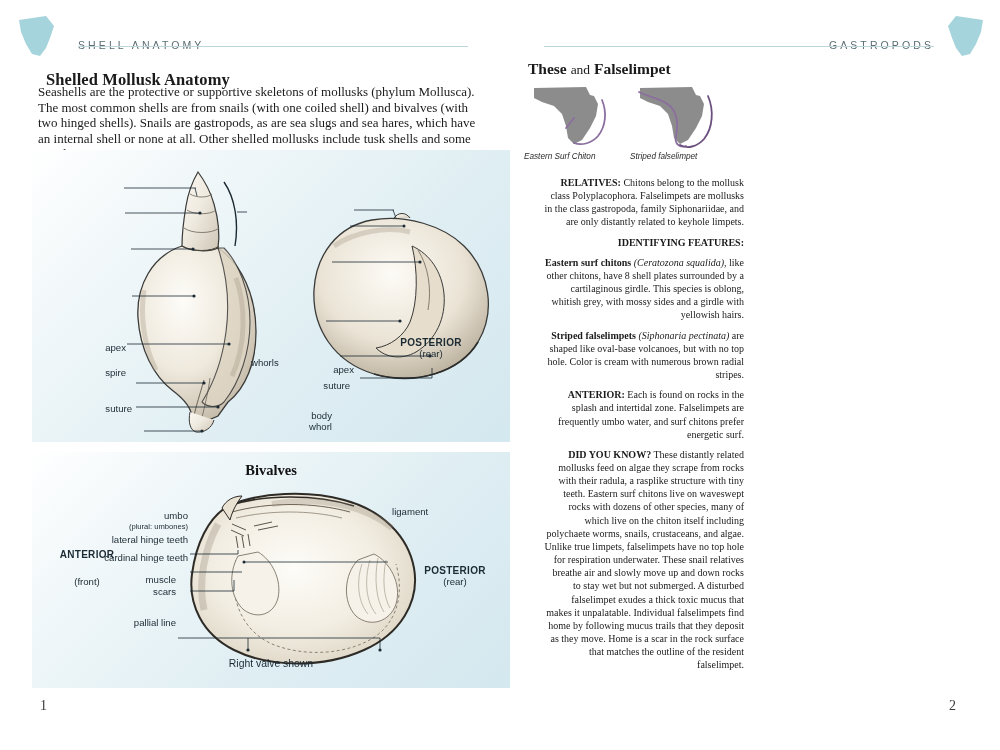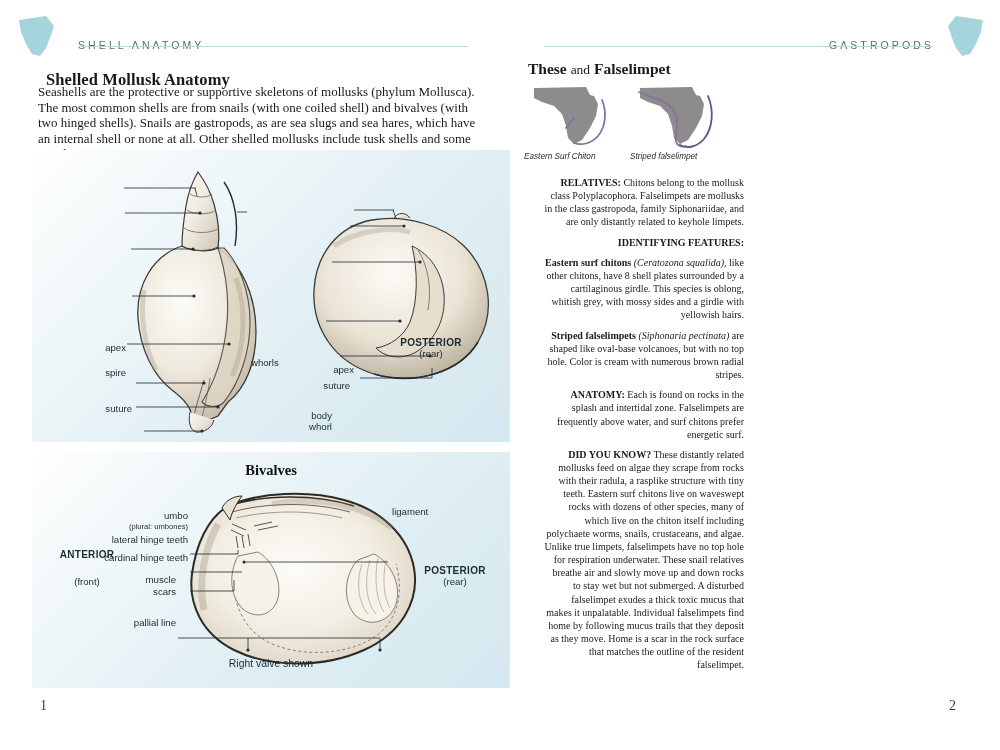--- a/index.html
+++ b/index.html
@@ -401,21 +401,21 @@
 
     <div class="body-col">
       <p><span class="hd">RELATIVES:</span><span> Chitons belong to the mollusk class Polyplacophora. Falselimpets are mollusks in the class gastropoda, family Siphonariidae, and are only distantly related to keyhole limpets.</span></p>
 
       <p><span class="hd">IDENTIFYING FEATURES:</span></p>
 
       <p><span class="hd">Eastern surf chitons</span> <i>(Ceratozona squalida)</i><span>, like other chitons, have 8 shell plates surrounded by a cartilaginous girdle. This species is oblong, whitish grey, with mossy sides and a girdle with yellowish hairs.</span></p>
 
       <p><span class="hd">Striped falselimpets</span> <i>(Siphonaria pectinata)</i><span> are shaped like oval-base volcanoes, but with no top hole. Color is cream with numerous brown radial stripes.</span></p>
 
-      <p><span class="hd">ANATOMY:</span><span> Each is found on rocks in the splash and intertidal zone. Falselimpets are frequently above water, and surf chitons prefer energetic surf.</span></p>
+      <p><span class="hd">ANTERIOR:</span><span> Each is found on rocks in the splash and intertidal zone. Falselimpets are frequently umbo water, and surf chitons prefer energetic surf.</span></p>
 
       <p><span class="hd">DID YOU KNOW?</span><span> These distantly related mollusks feed on algae they scrape from rocks with their radula, a rasplike structure with tiny teeth. Eastern surf chitons live on waveswept rocks with dozens of other species, many of which live on the chiton itself including polychaete worms, snails, crustaceans, and algae. Unlike true limpets, falselimpets have no top hole for respiration underwater. These snail relatives breathe air and slowly move up and down rocks to stay wet but not submerged. A disturbed falselimpet exudes a thick toxic mucus that makes it unpalatable. Individual falselimpets find home by following mucus trails that they deposit as they move. Home is a scar in the rock surface that matches the outline of the resident falselimpet.</span></p>
     </div>
 
     <div class="pagenum pn-right">2</div>
   </div>
 
   <div class="gutter"></div>
 </div>
 

